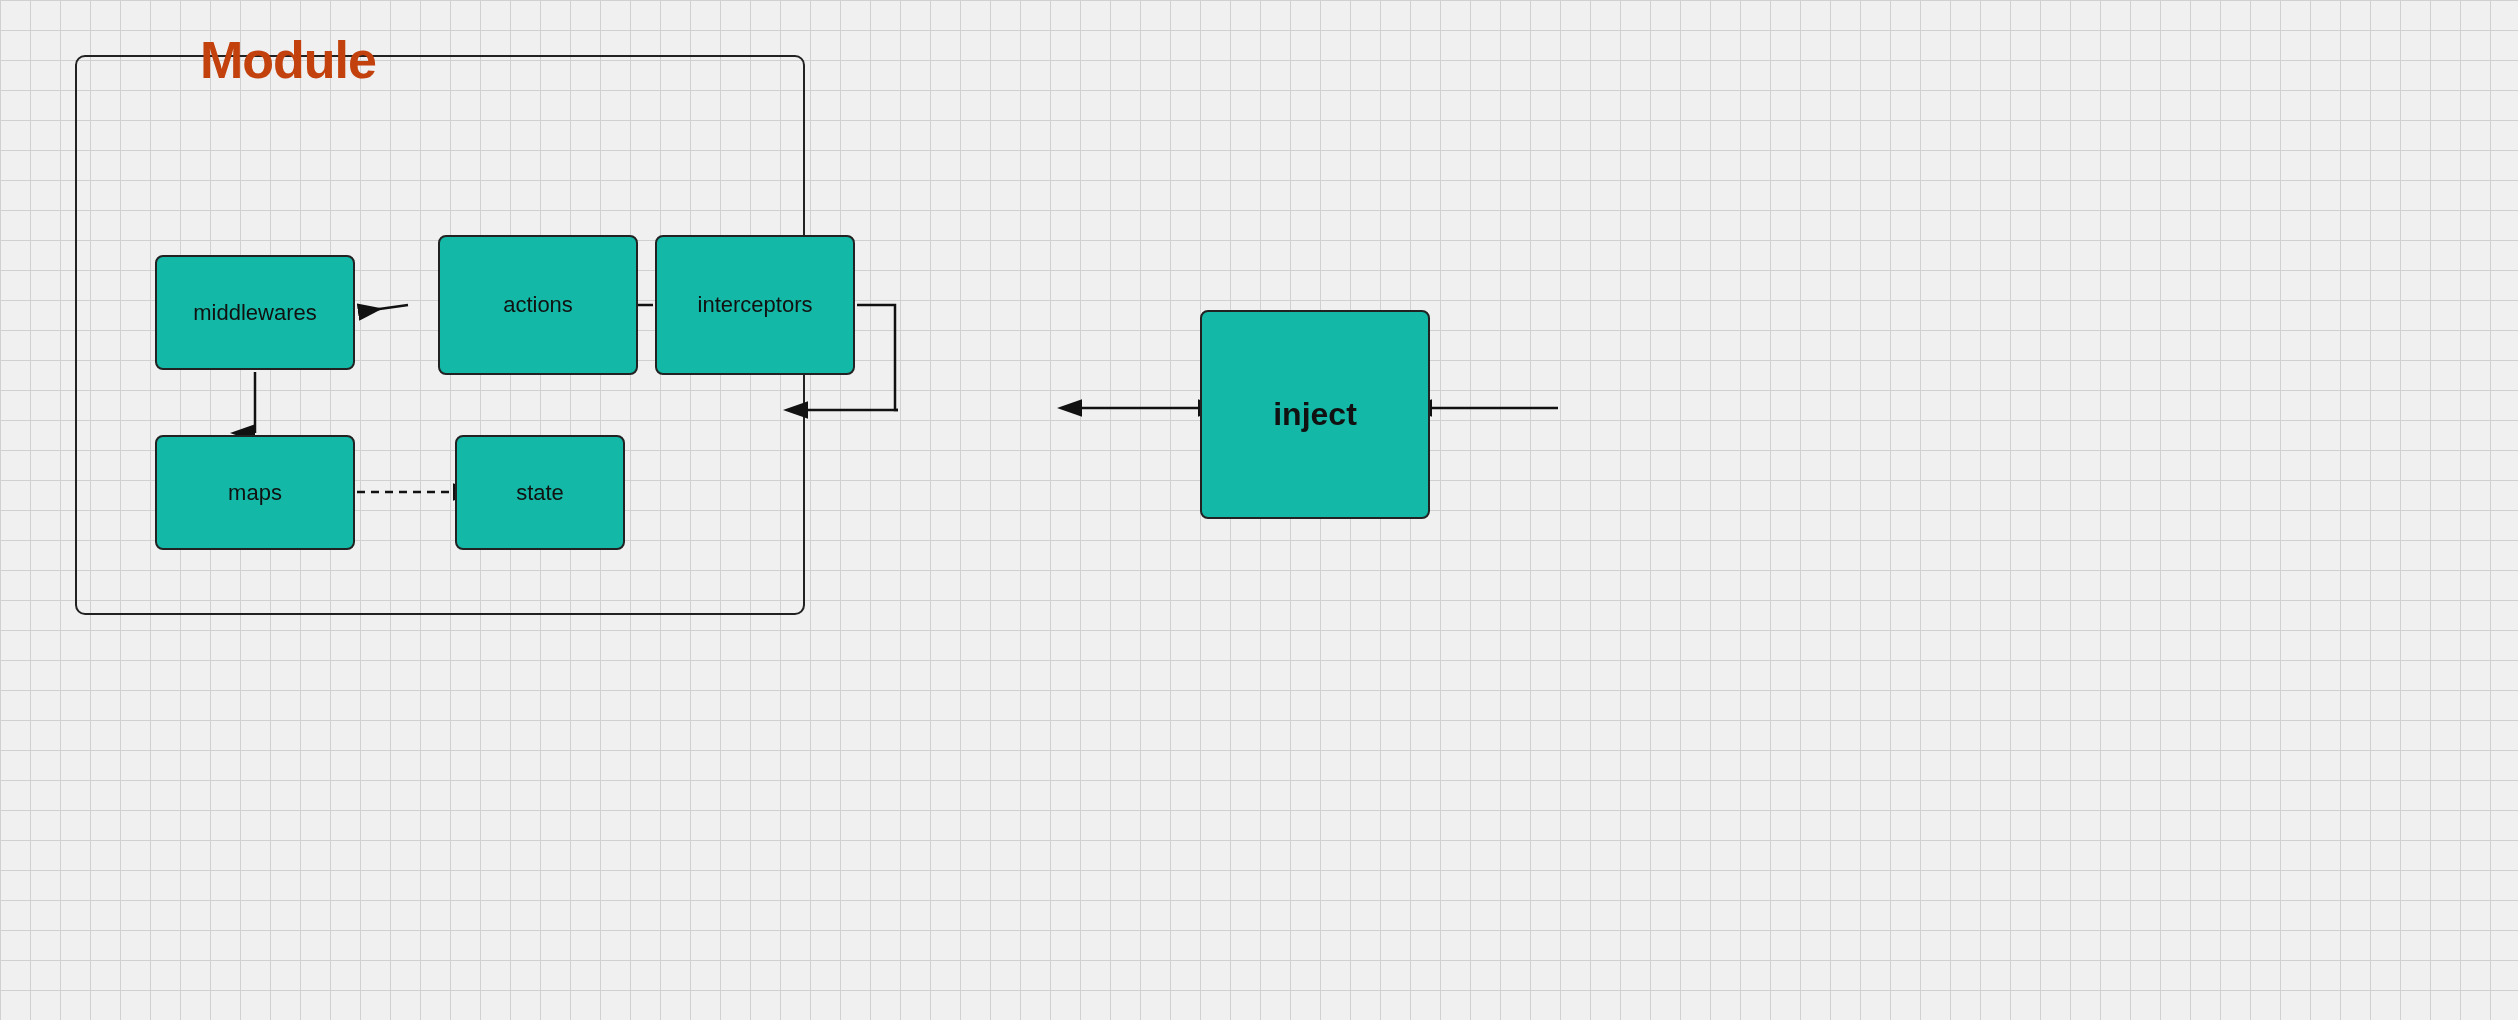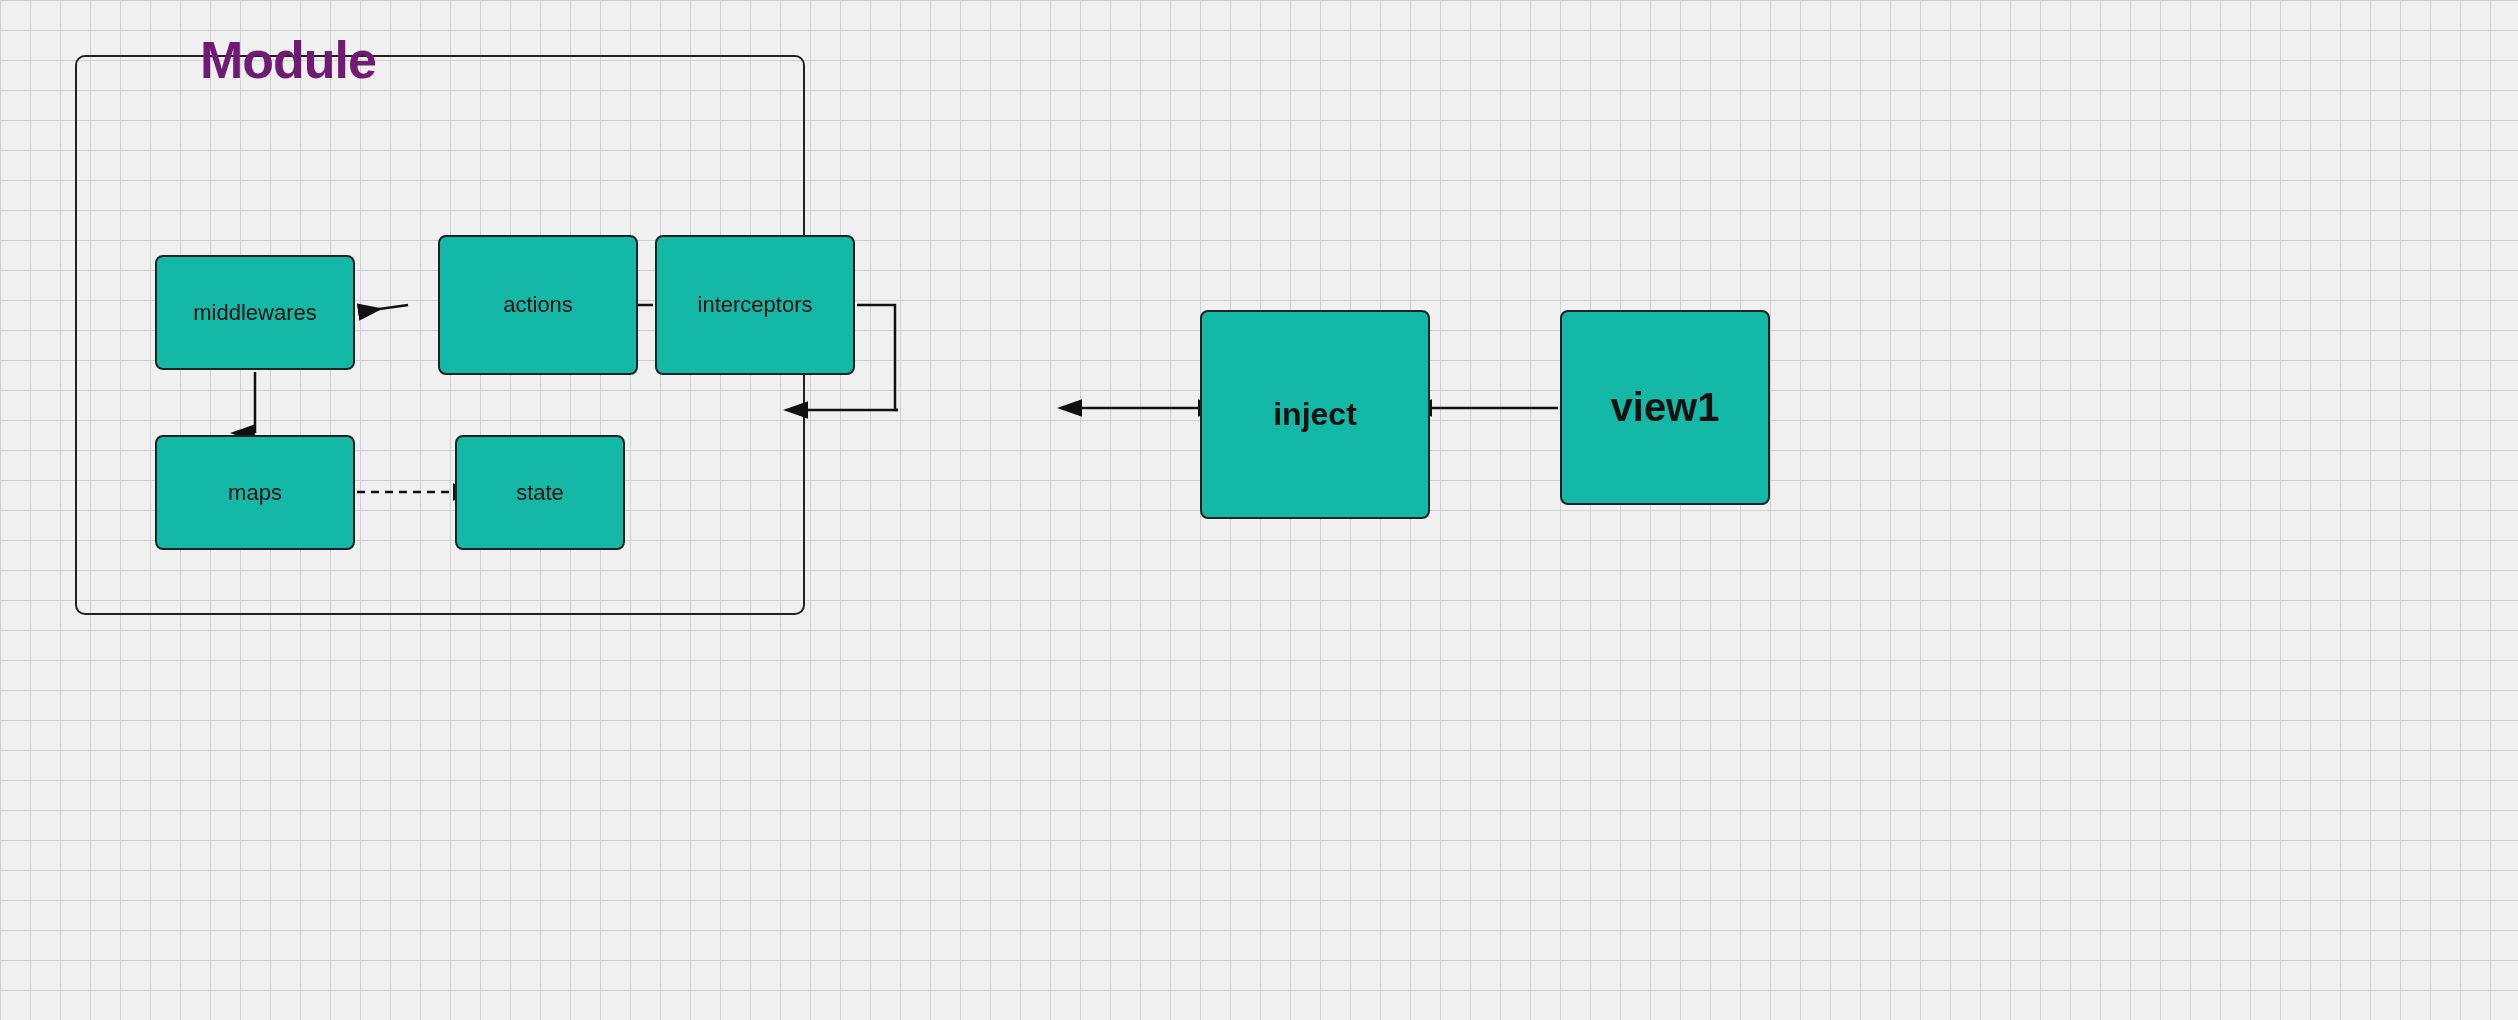--- a/index.html
+++ b/index.html
@@ -36,21 +36,21 @@
       border-radius: 10px;
       background: transparent;
     }
 
     .module-title {
       position: absolute;
       top: 30px;
       left: 200px;
       font-size: 52px;
       font-weight: 700;
-      color: #701a75;
+      color: #c2410c;
       letter-spacing: -1px;
     }
 
     
     .node {
       position: absolute;
       border: 2.5px solid #222;
       border-radius: 8px;
       background: #14b8a6;
       display: flex;
@@ -217,17 +217,14 @@
 
   <div class="node node-maps">
     <span>state</span>
   </div>
 
 
   <div class="node node-inject">
     <span>inject</span>
   </div>
 
-  <div class="node node-view1">
-    <span>view1</span>
-  </div>
 
 </div>
 
 </body></html>

